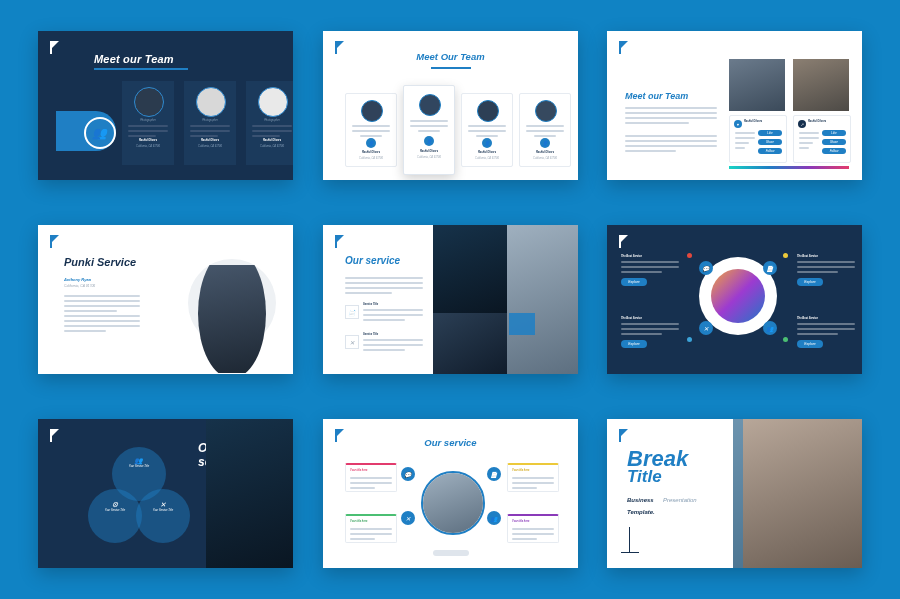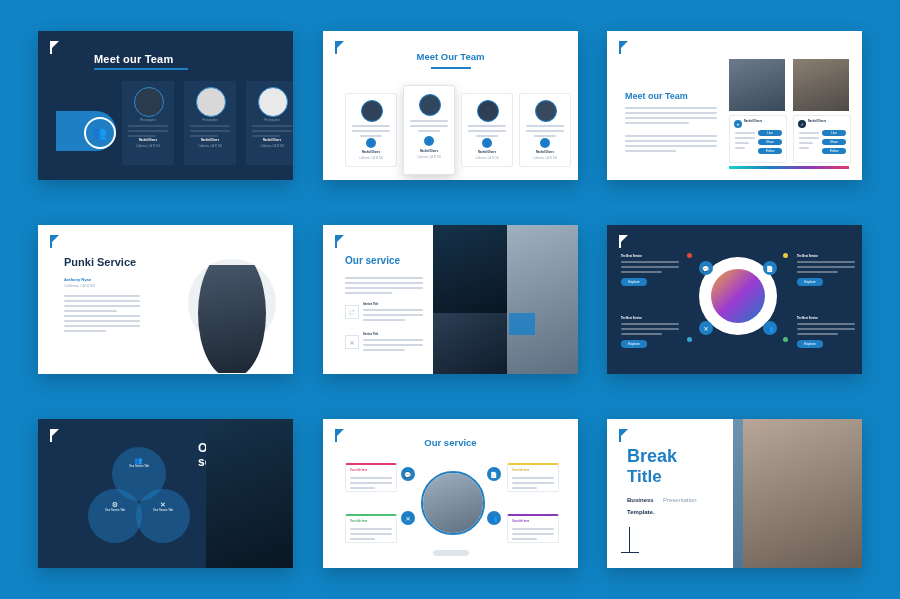--- a/index.html
+++ b/index.html
@@ -9,20 +9,21 @@
     font-family:"Liberation Sans", sans-serif;
     overflow:hidden;
   }
   .board{position:relative;width:900px;height:599px;}
 
   .slide{
     position:absolute;
     background:#ffffff;
     box-shadow:0 6px 18px rgba(0,0,0,.22);
     overflow:hidden;
+    font-style:italic;
   }
   .dark{background:#16304f;}
 
   
   .flag{position:absolute;width:0;height:0;}
   .flag .tri{
     position:absolute;left:0;top:0;width:0;height:0;
     border-left:9px solid #ffffff;
     border-bottom:9px solid transparent;
   }
@@ -444,21 +445,21 @@
       <div class="photo office" style="width:100%;height:100%;"></div>
     </div>
     <div style="position:absolute;left:110px;top:131px;width:36px;height:6px;border-radius:3px;background:#dfe5ec;"></div>
   </div>
 
   <div class="slide" id="s9">
     <div class="flag blue" style="left:12px;top:10px;">
       <div class="tri"></div>
         <div class="stem"></div>
     </div>
-    <div class="hdr-title t-blue" style="position:absolute;left:20px;top:27px;font-size:18px;">Break</div>
+    <div class="hdr-title t-blue" style="position:absolute;left:20px;top:27px;font-size:22px;">Break</div>
     <div class="hdr-title t-blue" style="position:absolute;left:20px;top:48px;font-size:17px;">Title</div>
     <div style="position:absolute;left:20px;top:78px;font-size:6px;color:#16304f;font-weight:bold;">Business</div>
     <div style="position:absolute;left:56px;top:78px;font-size:6px;color:#8aa0b5;">Presentation</div>
     <div style="position:absolute;left:20px;top:90px;font-size:6px;color:#16304f;font-weight:bold;">Template.</div>
     <div style="position:absolute;left:22px;top:108px;width:1px;height:26px;background:#16304f;"></div>
     <div style="position:absolute;left:14px;top:133px;width:18px;height:1px;background:#16304f;"></div>
 
     <div class="photo team" style="position:absolute;left:126px;top:0;width:129px;height:149px;"></div>
     <div style="position:absolute;left:126px;top:0;width:10px;height:149px;background:#1f7fc4;opacity:.5;"></div>
   </div>

